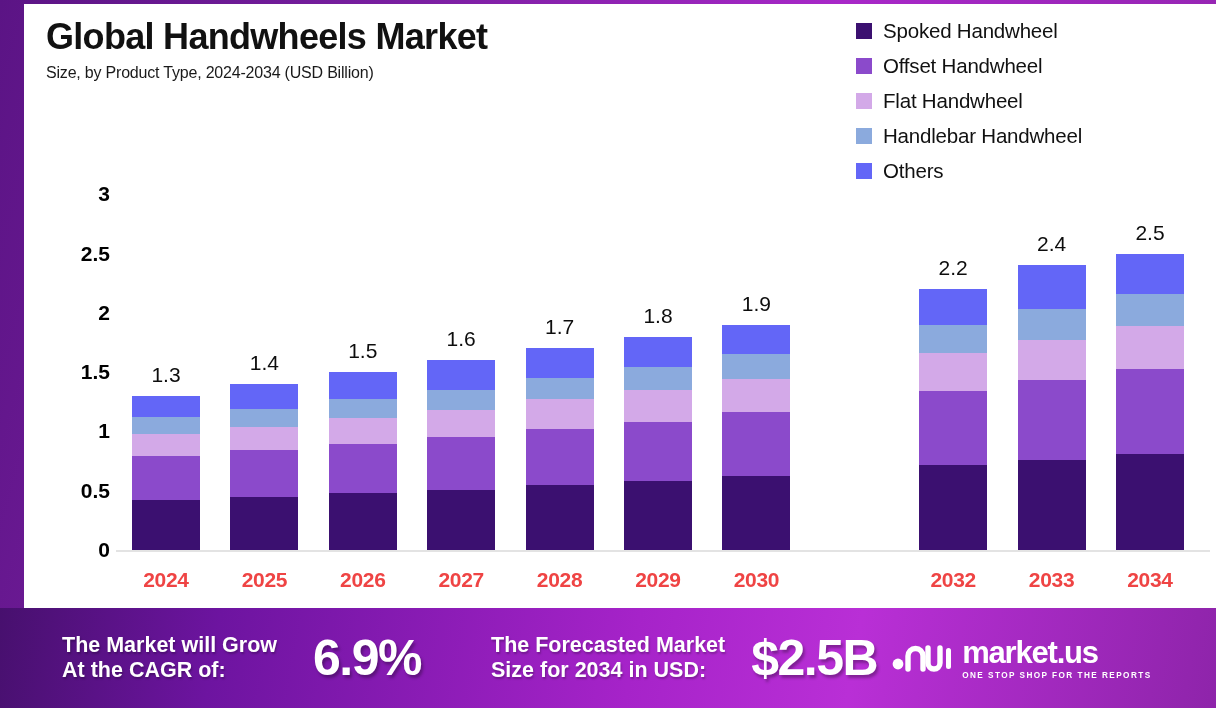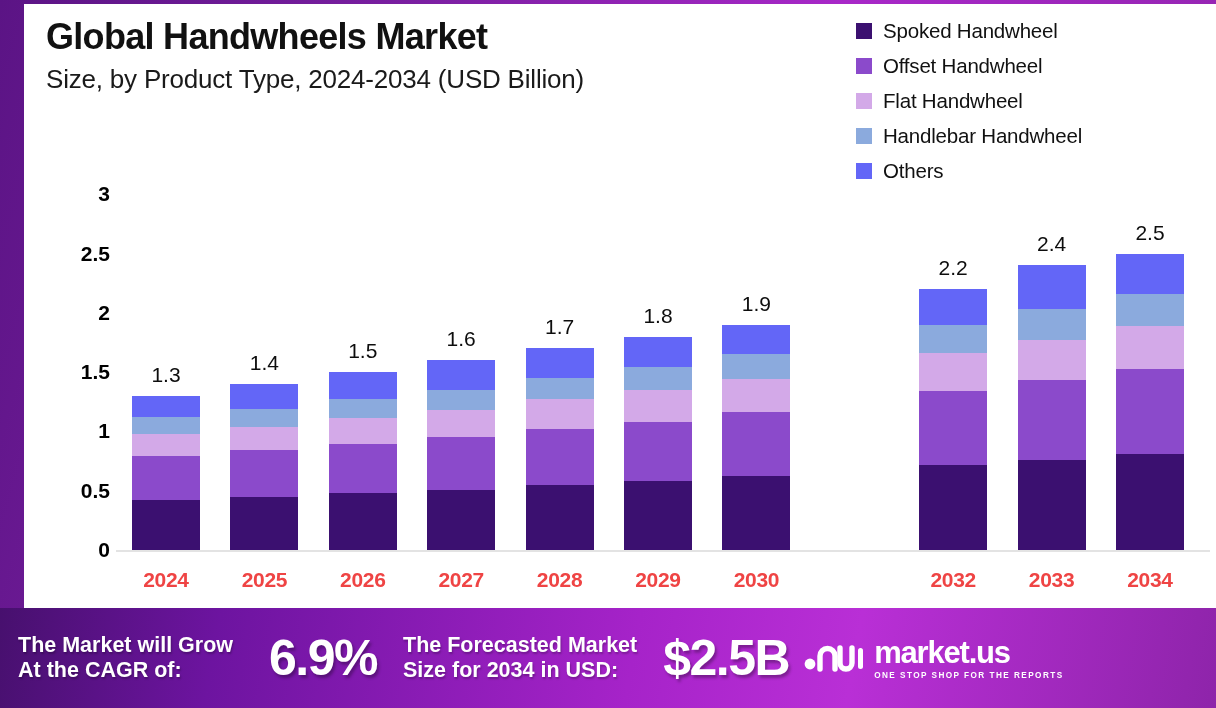--- a/index.html
+++ b/index.html
@@ -28,21 +28,21 @@
   .title {
     font-size: 36px;
     font-weight: 800;
     color: #111111;
     letter-spacing: -0.7px;
     line-height: 1.05;
     white-space: nowrap;
   }
   .subtitle {
     margin-top: 8px;
-    font-size: 26px;
+    font-size: 16px;
     font-weight: 400;
     color: #1a1a1a;
     letter-spacing: -0.2px;
     white-space: nowrap;
   }
 
   
   .legend {
     position: absolute;
     left: 832px;
@@ -144,20 +144,21 @@
     padding: 0 14px 0 18px;
     overflow: hidden;
   }
   .banner-text {
     font-size: 21.5px;
     font-weight: 800;
     color: #ffffff;
     line-height: 1.18;
     text-shadow: 1px 2px 2px rgba(0,0,0,0.25);
     white-space: nowrap;
+    margin-left: 44px;
   }
   .banner-big {
     font-size: 50px;
     font-weight: 800;
     color: #ffffff;
     letter-spacing: -1.5px;
     text-shadow: 2px 3px 3px rgba(0,0,0,0.3);
     white-space: nowrap;
   }
   .sp-1 { width: 36px; }

